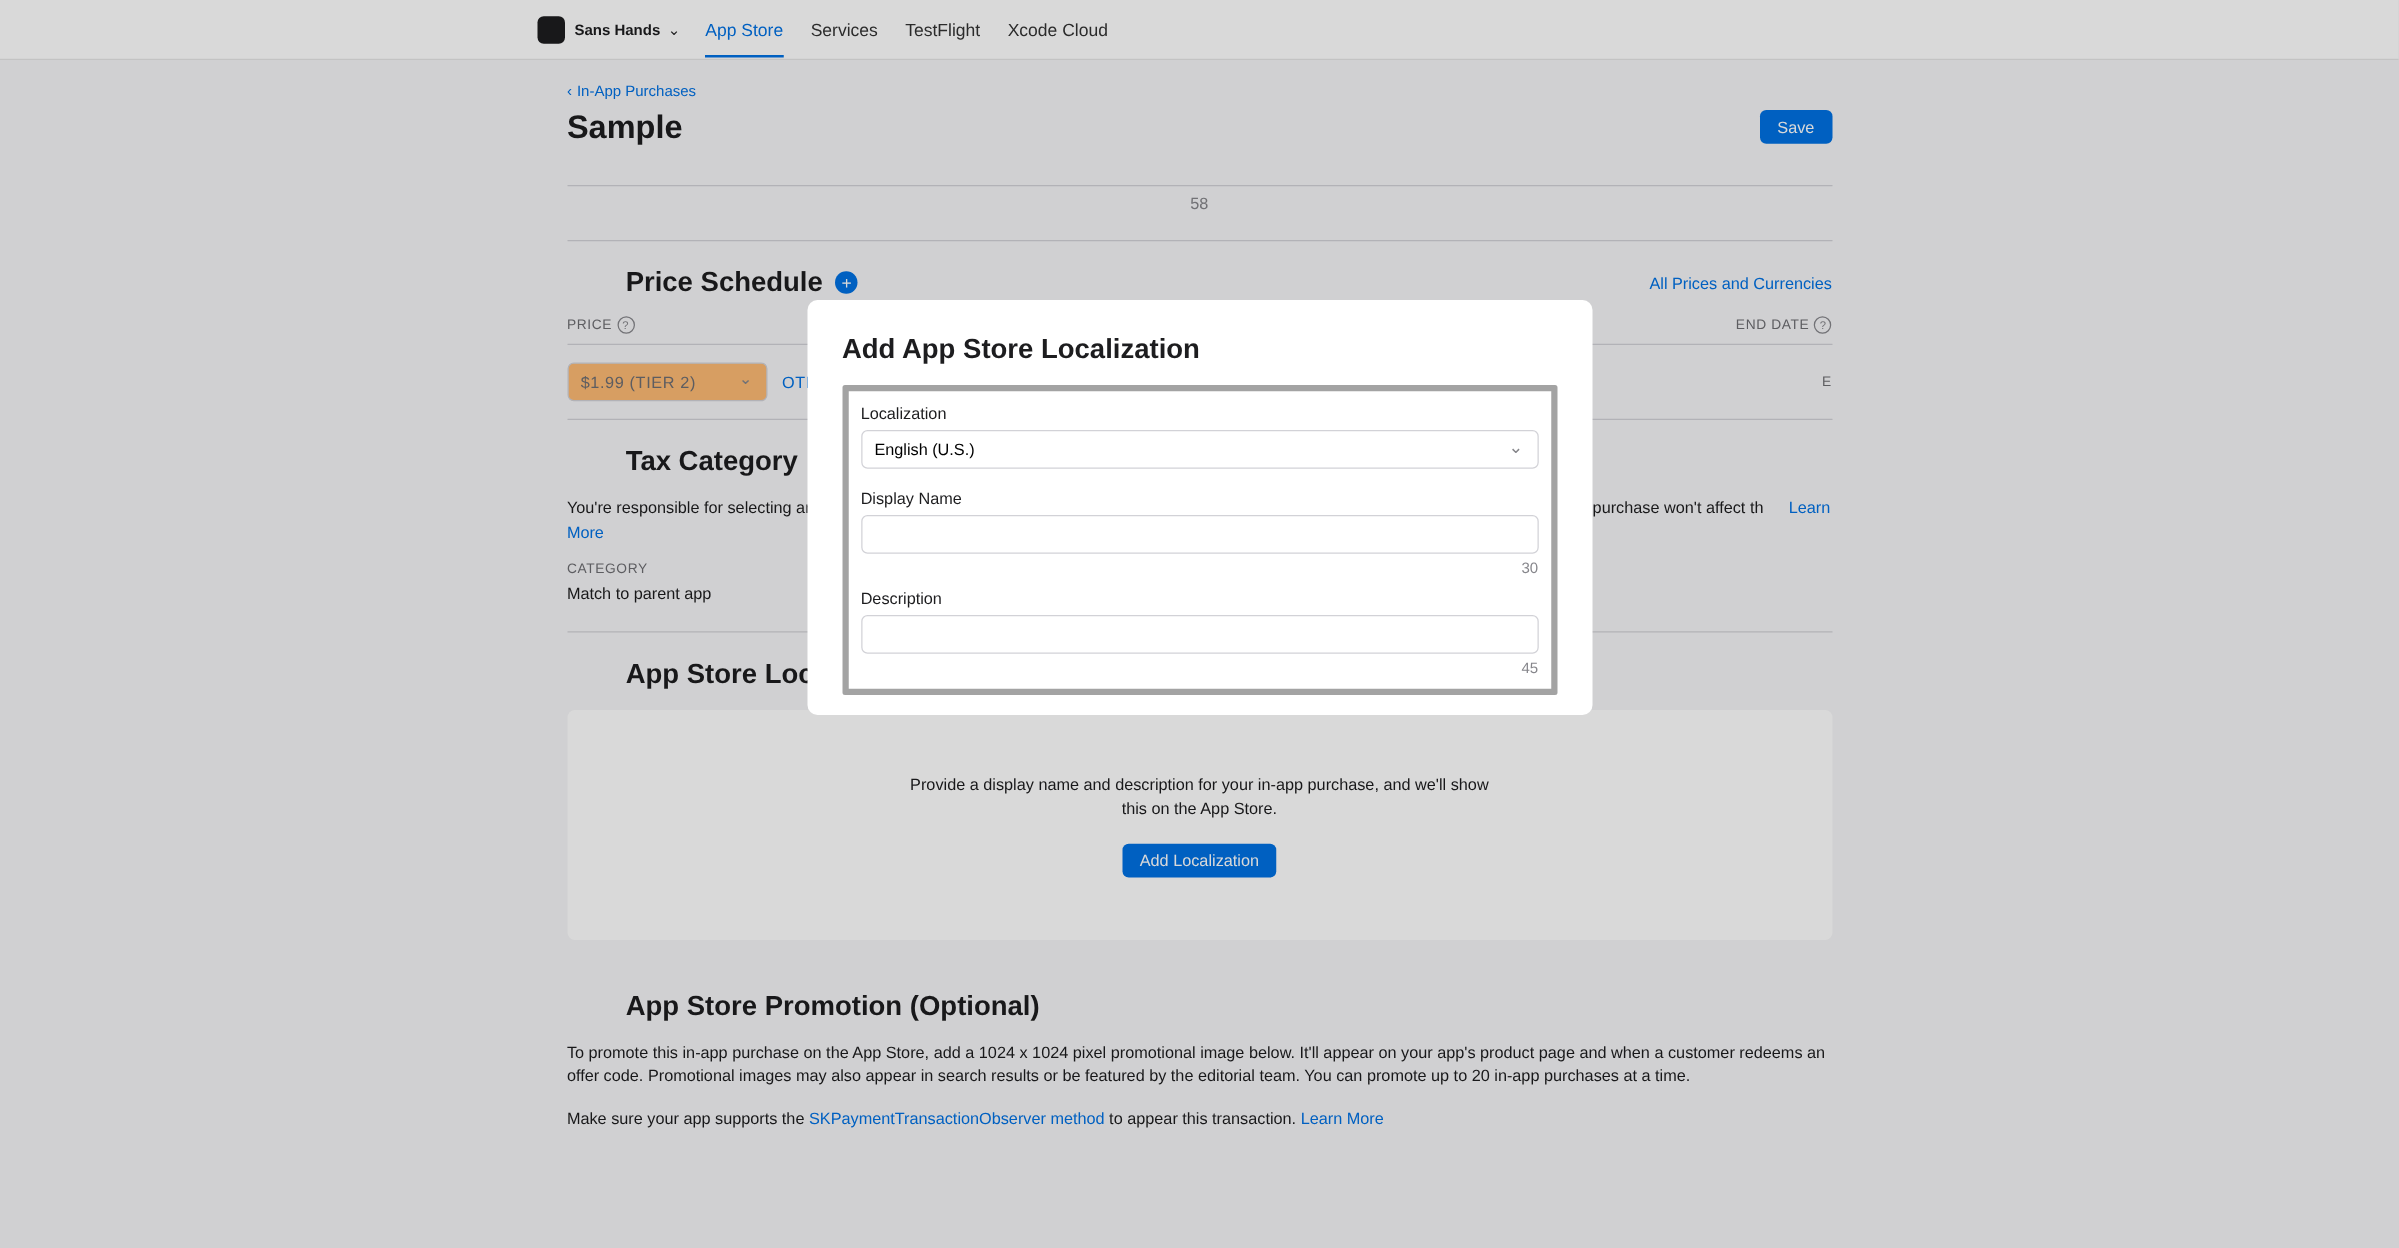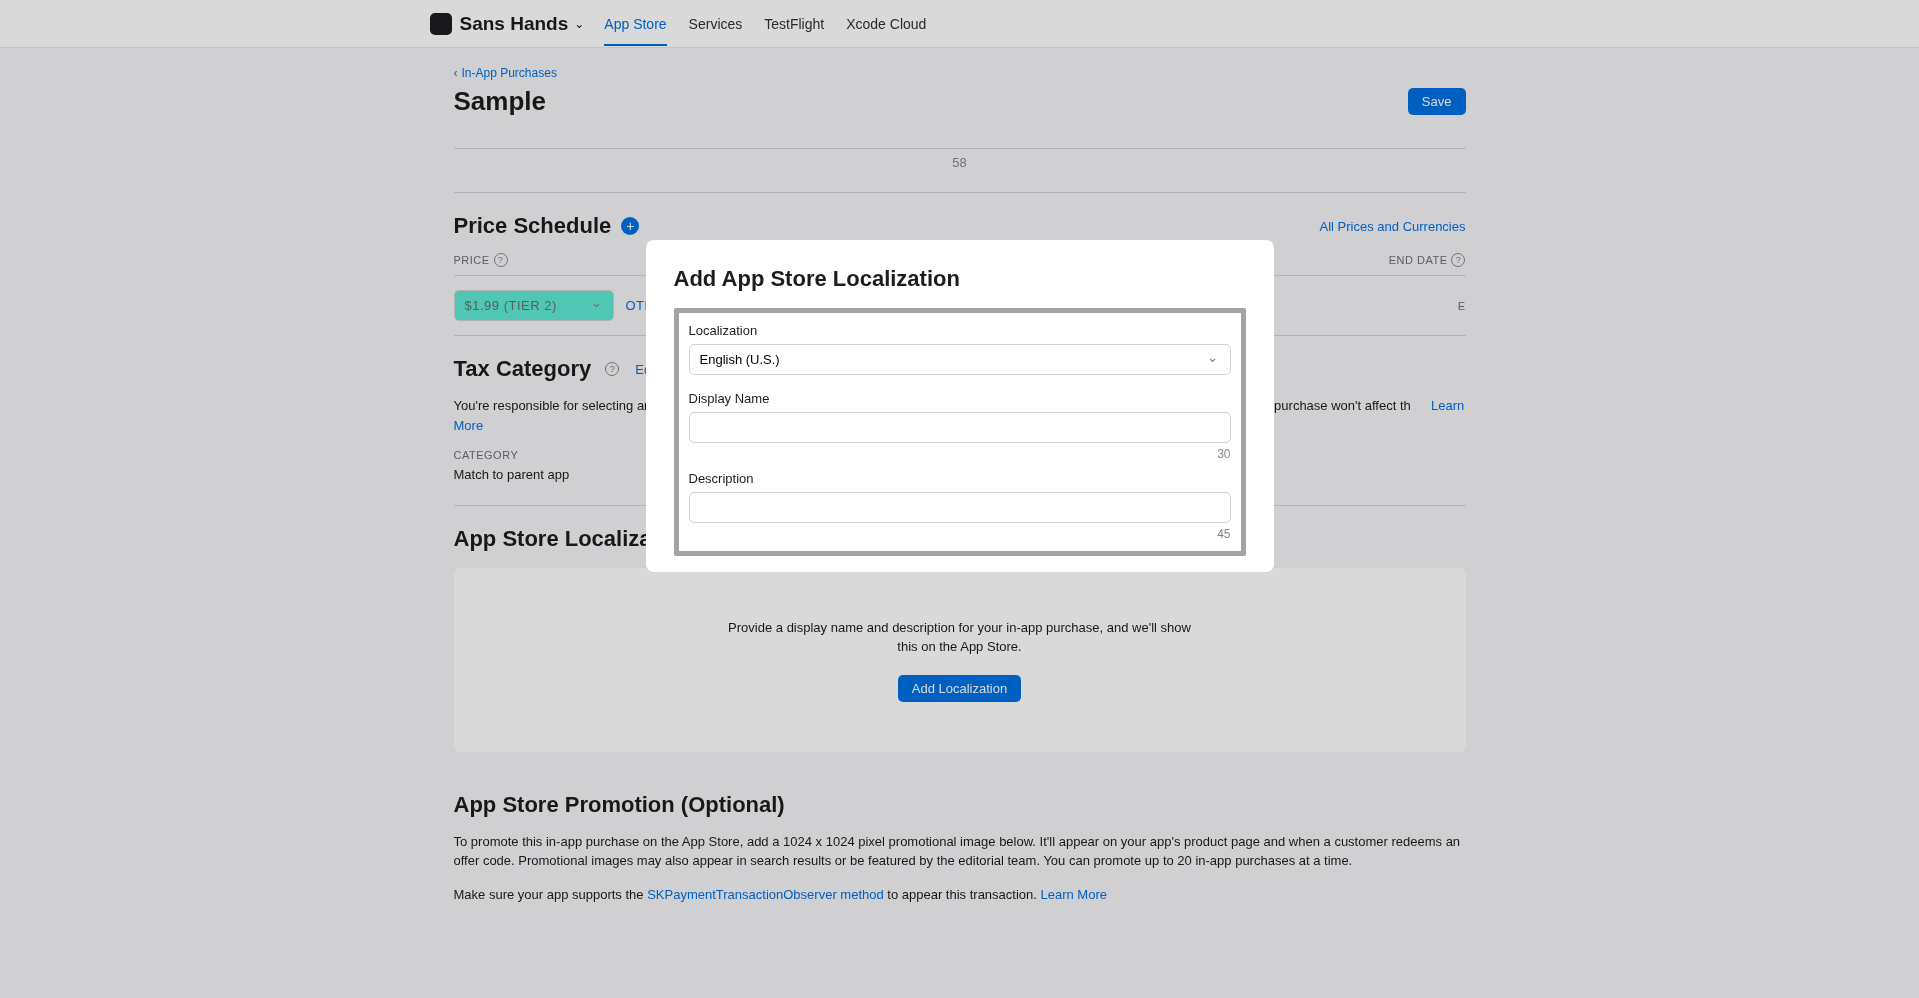--- a/index.html
+++ b/index.html
@@ -25,21 +25,21 @@
       align-items: center;
       width: 100%;
     }
     .app-icon {
       width: 22px; height: 22px;
       background: #1d1d1f;
       border-radius: 5px;
       margin-right: 8px;
     }
     .app-name {
-      font-size: 19px;
+      font-size: 12px;
       font-weight: 600;
       margin-right: 6px;
     }
     .chevron-down {
       margin-right: 20px;
       font-size: 12px;
     }
     .nav-tabs { display: flex; gap: 22px; }
     .nav-tab {
       color: #333;
@@ -90,20 +90,21 @@
       color: #86868b;
       font-size: 13px;
       padding: 6px 0 22px;
     }
     .section-header {
       display: flex;
       align-items: center;
       gap: 10px;
       margin-top: 20px;
       margin-bottom: 14px;
+      margin-left: 47px;
     }
     .section-title { font-size: 22px; font-weight: 700; }
     .add-circle {
       width: 18px; height: 18px;
       background: #0071e3;
       border-radius: 50%;
       color: #fff;
       display: flex;
       align-items: center;
       justify-content: center;
@@ -138,21 +139,21 @@
       display: flex;
       padding: 14px 0;
       border-bottom: 1px solid #d2d2d7;
       align-items: center;
     }
     .select-box {
       border: 1px solid #d2d2d7;
       border-radius: 5px;
       padding: 7px 30px 7px 10px;
       font-size: 13px;
-      background: #5eead4;
+      background: #fdba74;
       position: relative;
       display: inline-flex;
       align-items: center;
       min-width: 160px;
     }
     .select-box::after {
       content: "⌄";
       position: absolute;
       right: 10px;
       top: 4px;

